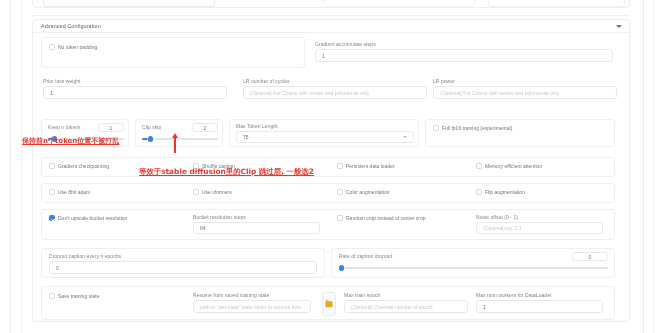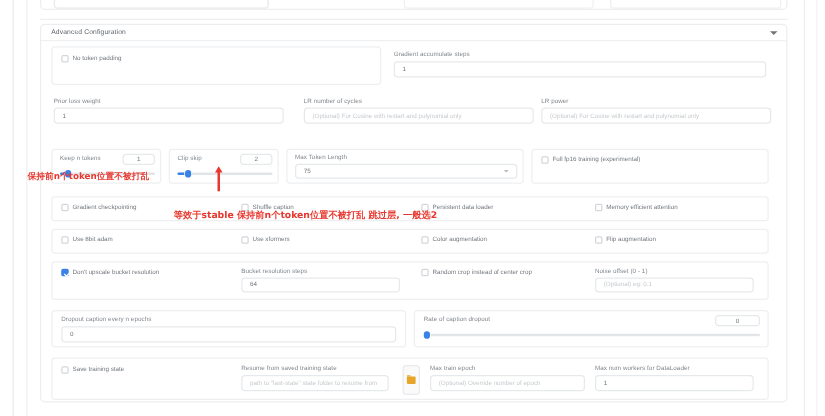--- a/index.html
+++ b/index.html
@@ -278,20 +278,21 @@
     border-radius: 0.6px 0.6px 0 0;
   }
 
   
   .anno {
     position: absolute;
     color: #e8372e;
     font-weight: bold;
     white-space: nowrap;
     font-family: "DejaVu Sans", "Liberation Sans", sans-serif;
+    text-decoration: underline;
   }
   .arrow-up {
     position: absolute;
     width: 0; height: 0;
   }
   .arrow-up .shaft {
     position: absolute;
     left: 1.7px;
     top: 4px;
     width: 2.6px;
@@ -479,20 +480,20 @@
         <span class="inp" style="left:434px; top:13px; width:127px; height:13px;">
           <span class="val">1</span>
         </span>
       </div>
 
     </div>
   </div>
 
   <div class="anno" style="left:22px; top:136px; font-size:7px;">保持前n个token位置不被打乱</div>
 
-  <div class="anno" style="left:139px; top:167px; font-size:7.4px;">等效于stable 保持前n个token位置不被打乱 跳过层, 一般选2</div>
+  <div class="anno" style="left:139px; top:167px; font-size:7.4px;">等效于stable diffusion里的Clip 跳过层, 一般选2</div>
 
   <div class="arrow-up" style="left:172px; top:133px; width:6px; height:22px;">
     <span class="head"></span>
     <span class="shaft"></span>
   </div>
 
 </div>
 
 </body></html>

